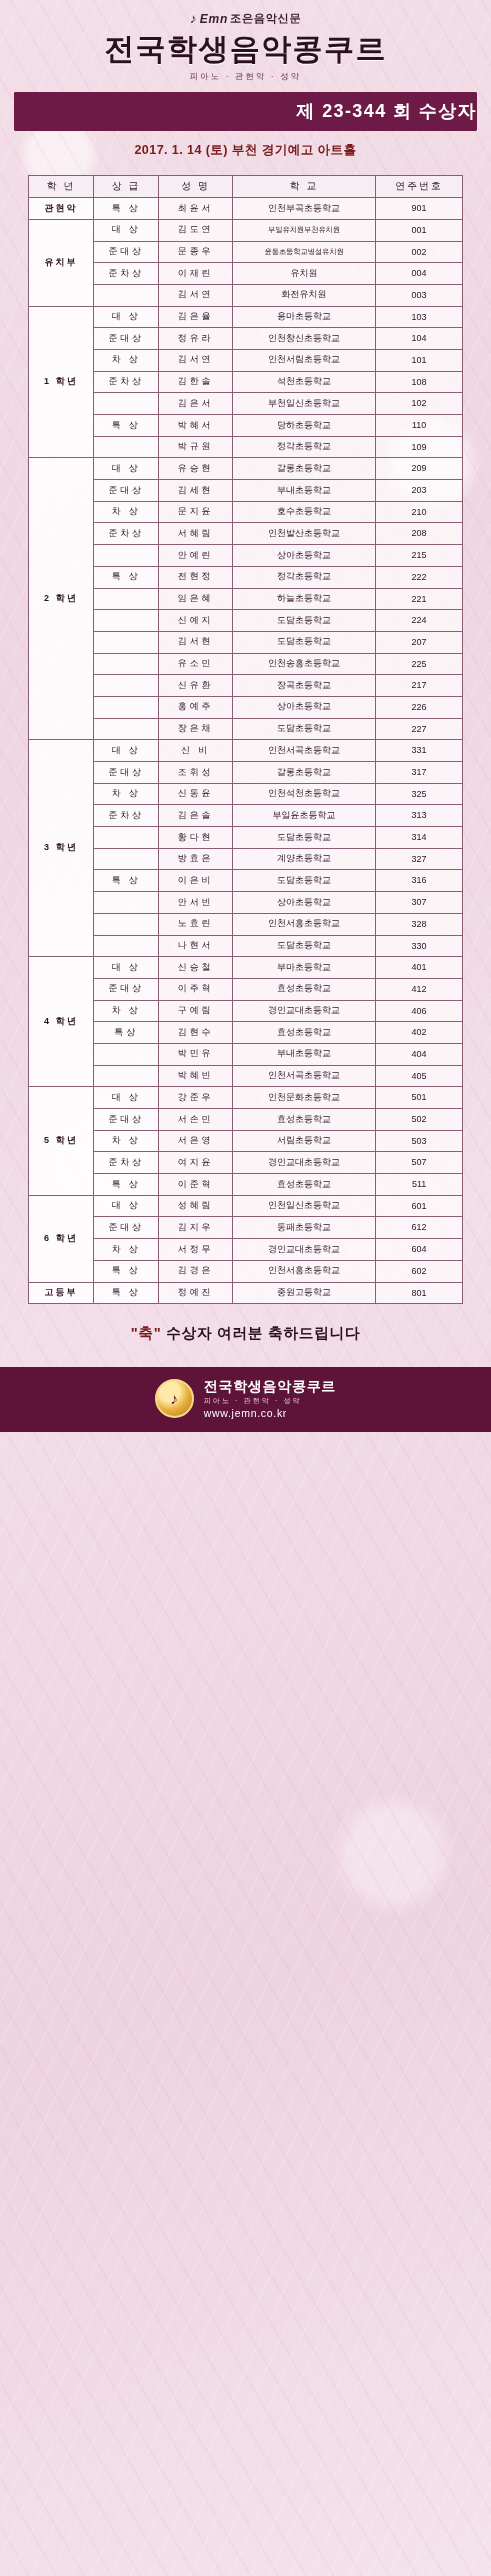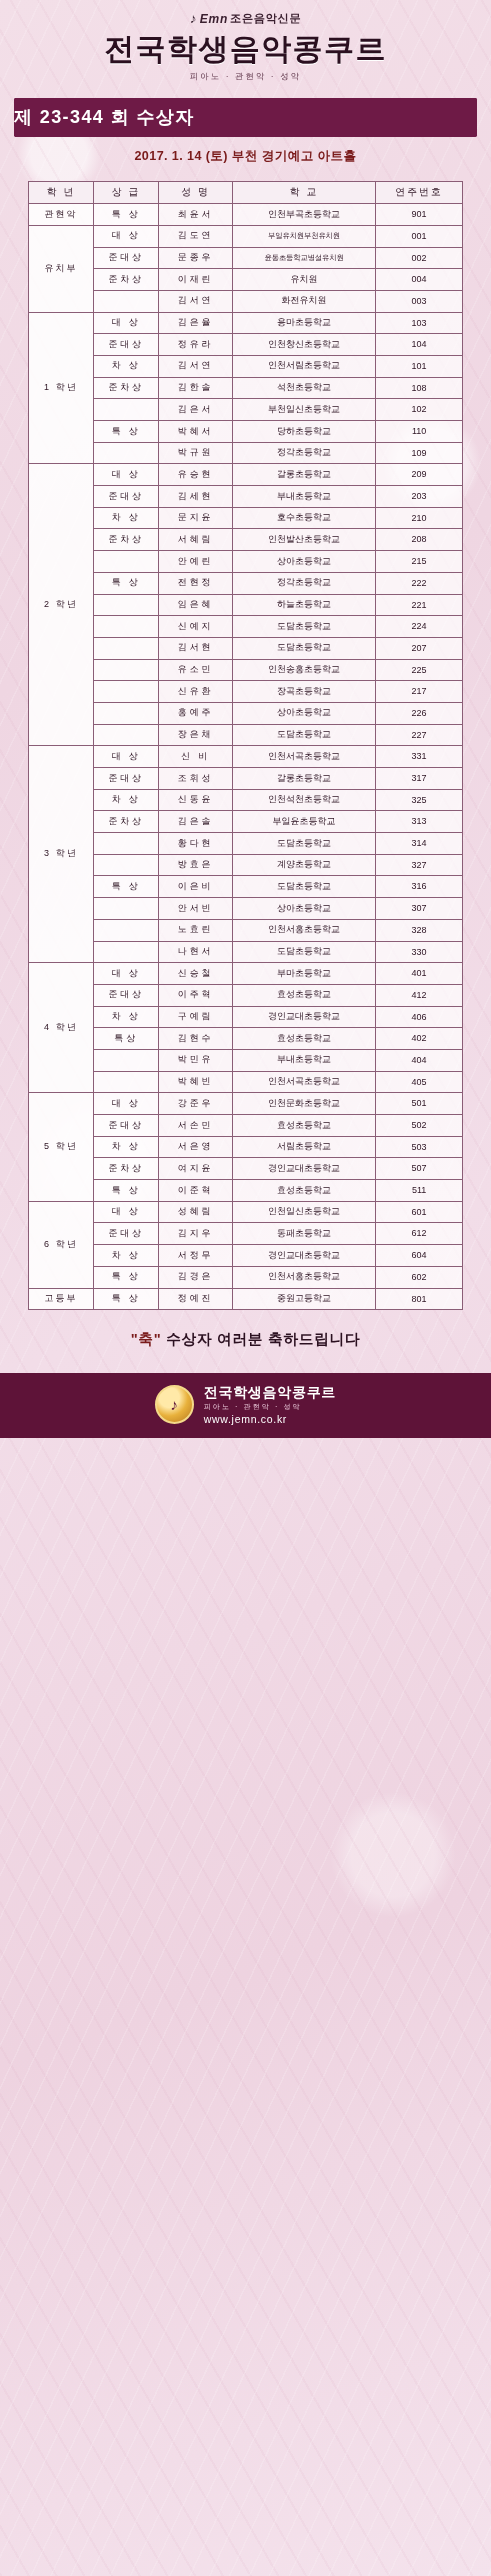--- a/index.html
+++ b/index.html
@@ -70,25 +70,25 @@
     text-shadow:0 0.7px 0 #fff;
   }
   .sub-instruments {
     text-align:center;
     font-size:8.4px;
     color:#5b3246;
     letter-spacing:2.1px;
     margin-top:1.4px;
   }
   .award-bar {
-    margin:16px auto 0 auto;
+    margin:10px auto 0 auto;
     width:463px;
     background:#6e1a46;
     color:#ffffff;
-    text-align:left;
+    text-align:right;
     font-size:18px;
     font-weight:bold;
     padding:7px 0 7.7px 0;
     letter-spacing:1.4px;
     border-radius:1.4px;
   }
   .venue {
     text-align:center;
     margin-top:11.2px;
     font-size:12.6px;
@@ -120,21 +120,21 @@
     height:19px;
   }
   table.results thead th {
     background:#f7eef3;
     font-weight:normal;
     font-size:9.8px;
     letter-spacing:2.1px;
     height:22.5px;
   }
   td.grade {
-    font-weight:normal;
+    font-weight:bold;
     letter-spacing:2.1px;
     font-size:9.8px;
     background:rgba(255,255,255,0.55);
   }
   td.prize { letter-spacing:2.8px; background:rgba(255,255,255,0.5); }
   td.name { letter-spacing:2.8px; }
   td.school { font-size:8.8px; }
   td.num { font-size:9px; }
   td.school.tiny { font-size:7.4px; letter-spacing:-0.2px; }
   tr.sep-top td, tr.sep-top th { border-top:1.4px solid #6e1a46; }

